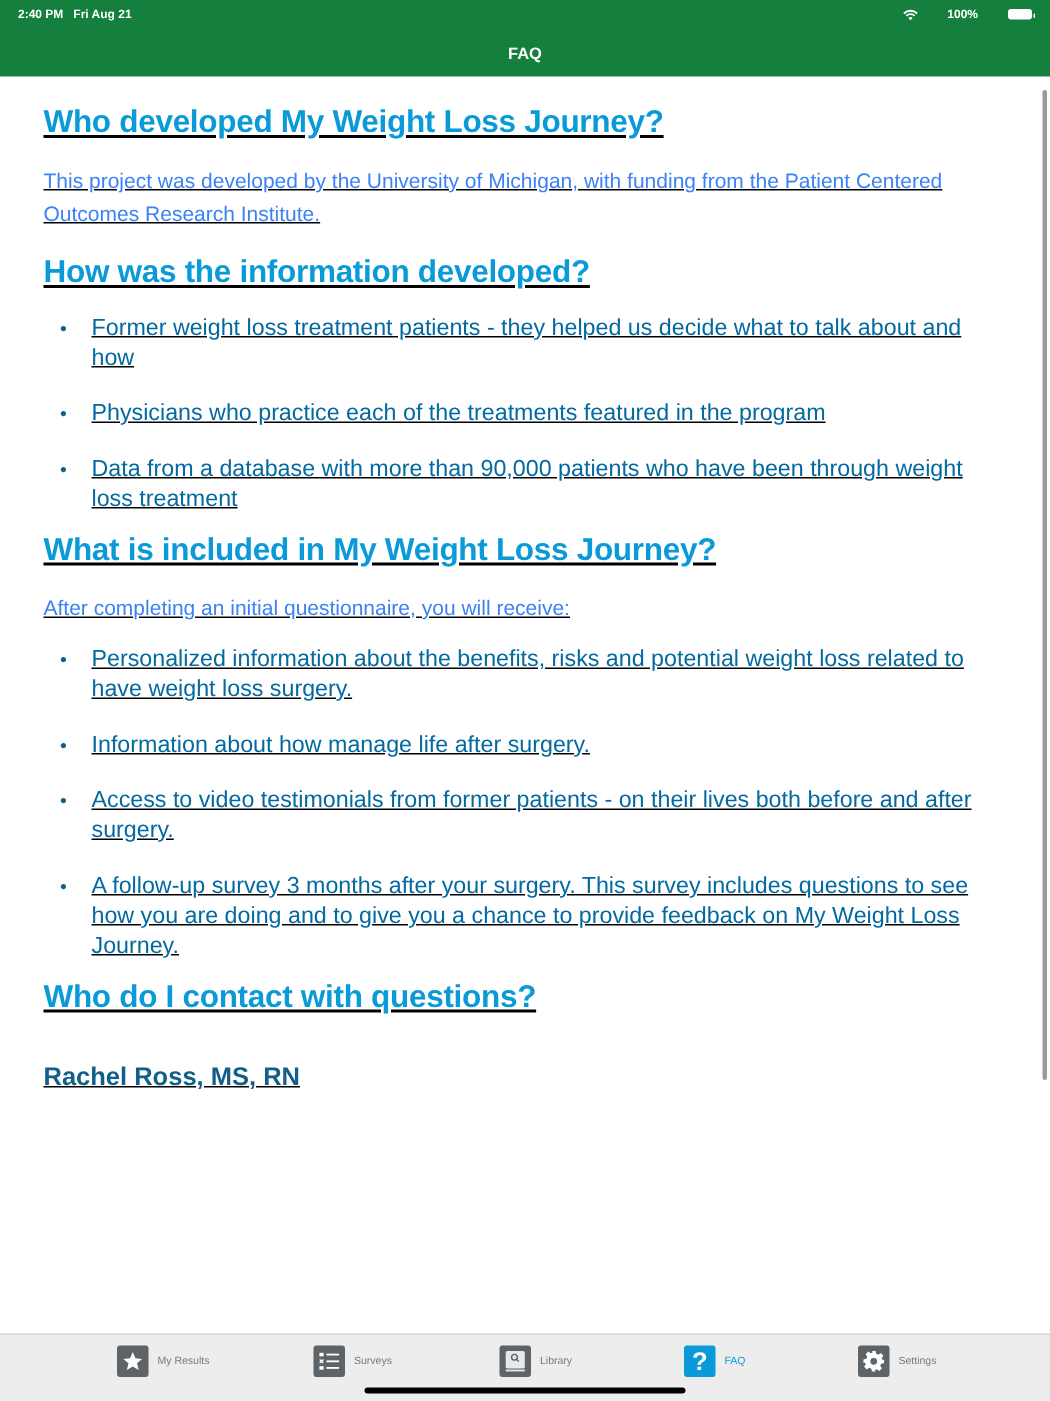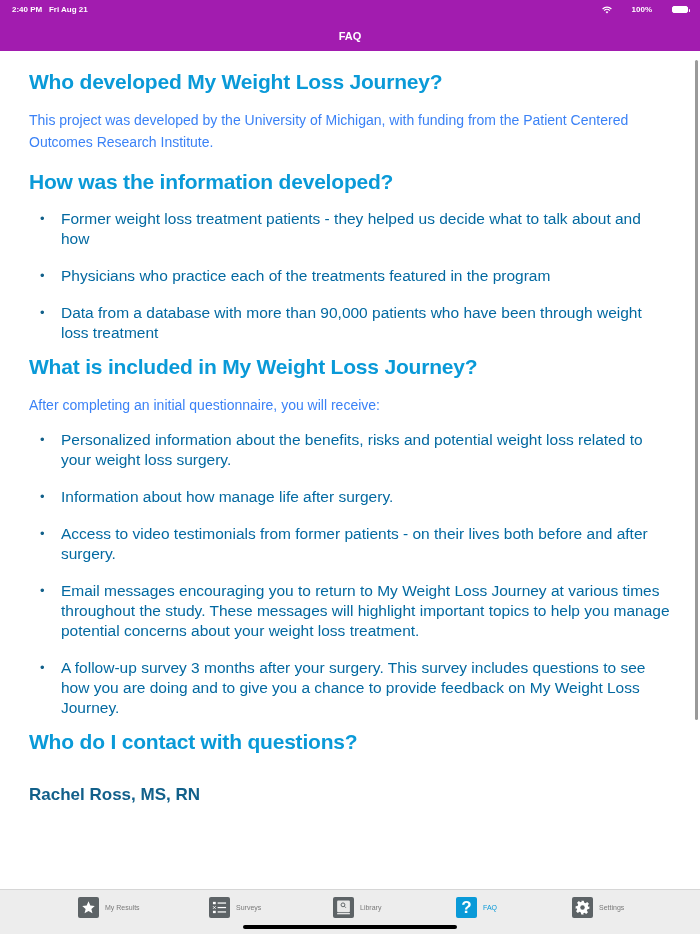--- a/index.html
+++ b/index.html
@@ -1,34 +1,34 @@
 <!DOCTYPE html>
 <html><head>
 <meta charset="utf-8">
 <style>
   * { box-sizing: border-box; margin: 0; padding: 0; }
   html, body { width: 700px; height: 934px; overflow: hidden; background: #ffffff; font-family: "Liberation Sans", "DejaVu Sans", sans-serif; }
   .app { position: relative; width: 700px; height: 934px; }
 
-  .topbar { position: absolute; top: 0; left: 0; width: 700px; height: 51px; background: #a21caf; color: #fff; }
+  .topbar { position: absolute; top: 0; left: 0; width: 700px; height: 51px; background: #15803d; color: #fff; }
   .status-time { position: absolute; left: 12px; top: 5px; font-size: 8px; font-weight: bold; }
   .status-right { position: absolute; right: 12px; top: 5px; font-size: 8px; font-weight: bold; display: flex; align-items: center; gap: 20px; }
   .battery { width: 16px; height: 7px; border: 1px solid #fff; border-radius: 2px; background: #fff; position: relative; }
   .battery::after { content: ""; position: absolute; right: -3px; top: 1.5px; width: 1.5px; height: 3px; background: #fff; border-radius: 1px; }
   .nav-title { position: absolute; left: 0; right: 0; top: 30px; text-align: center; font-size: 11px; font-weight: bold; }
 
   .content { position: absolute; top: 51px; left: 0; width: 700px; height: 838px; overflow: hidden; }
   .inner { padding: 18px 28px 0 29px; }
   h2 { color: #0a9ad8; font-size: 21px; font-weight: bold; line-height: 26px; letter-spacing: -0.2px; }
   .h-first { margin-bottom: 19px; }
   p.lead { color: #3b82f6; font-size: 14px; line-height: 22px; font-weight: normal; }
   ul.bullets { list-style: none; margin-top: 14px; }
   ul.bullets li { position: relative; padding-left: 32px; color: #0369a1; font-size: 15.5px; line-height: 20px; margin-bottom: 17px; }
   ul.bullets li::before { content: "•"; position: absolute; left: 11px; top: 0; font-size: 13px; color: #12608a; }
-  .sec { margin-bottom: 16px; }
+  .sec { margin-bottom: 16px; text-decoration: underline; }
   .contact-name { color: #12608a; font-size: 17px; font-weight: bold; margin-top: 30px; }
 
   .scrollbar { position: absolute; right: 2px; top: 60px; width: 3px; height: 660px; background: #9a9a9a; border-radius: 2px; }
 
   .tabbar { position: absolute; left: 0; bottom: 0; width: 700px; height: 45px; background: #ededed; border-top: 1px solid #d6d6d6; }
   .tab { position: absolute; top: 7px; display: flex; align-items: center; gap: 6px; cursor: pointer; }
   .tab-icon { width: 21px; height: 21px; background: #5d6366; border-radius: 2px; display: flex; align-items: center; justify-content: center; color: #fff; }
   .tab-label { font-size: 7px; color: #7a7a7a; }
   .tab.active .tab-icon { background: #0a9ad8; }
   .tab.active .tab-label { color: #0a9ad8; }
@@ -63,24 +63,23 @@
         <ul class="bullets">
           <li>Former weight loss treatment patients - they helped us decide what to talk about and how</li>
           <li>Physicians who practice each of the treatments featured in the program</li>
           <li>Data from a database with more than 90,000 patients who have been through weight loss treatment</li>
         </ul>
       </div>
       <div class="sec" style="margin-top:-6px">
         <h2 style="margin-bottom:14px">What is included in My Weight Loss Journey?</h2>
         <p class="lead">After completing an initial questionnaire, you will receive:</p>
         <ul class="bullets">
-          <li>Personalized information about the benefits, risks and potential weight loss related to your weight loss surgery.</li>
+          <li>Personalized information about the benefits, risks and potential weight loss related to have weight loss surgery.</li>
           <li>Information about how manage life after surgery.</li>
           <li>Access to video testimonials from former patients - on their lives both before and after surgery.</li>
-          <li>Email messages encouraging you to return to My Weight Loss Journey at various times throughout the study. These messages will highlight important topics to help you manage potential concerns about your weight loss treatment.</li>
           <li>A follow-up survey 3 months after your surgery. This survey includes questions to see how you are doing and to give you a chance to provide feedback on My Weight Loss Journey.</li>
         </ul>
       </div>
       <div class="sec" style="margin-top:-6px">
         <h2>Who do I contact with questions?</h2>
         <div class="contact-name">Rachel Ross, MS, RN</div>
       </div>
     </div>
   </div>
 

